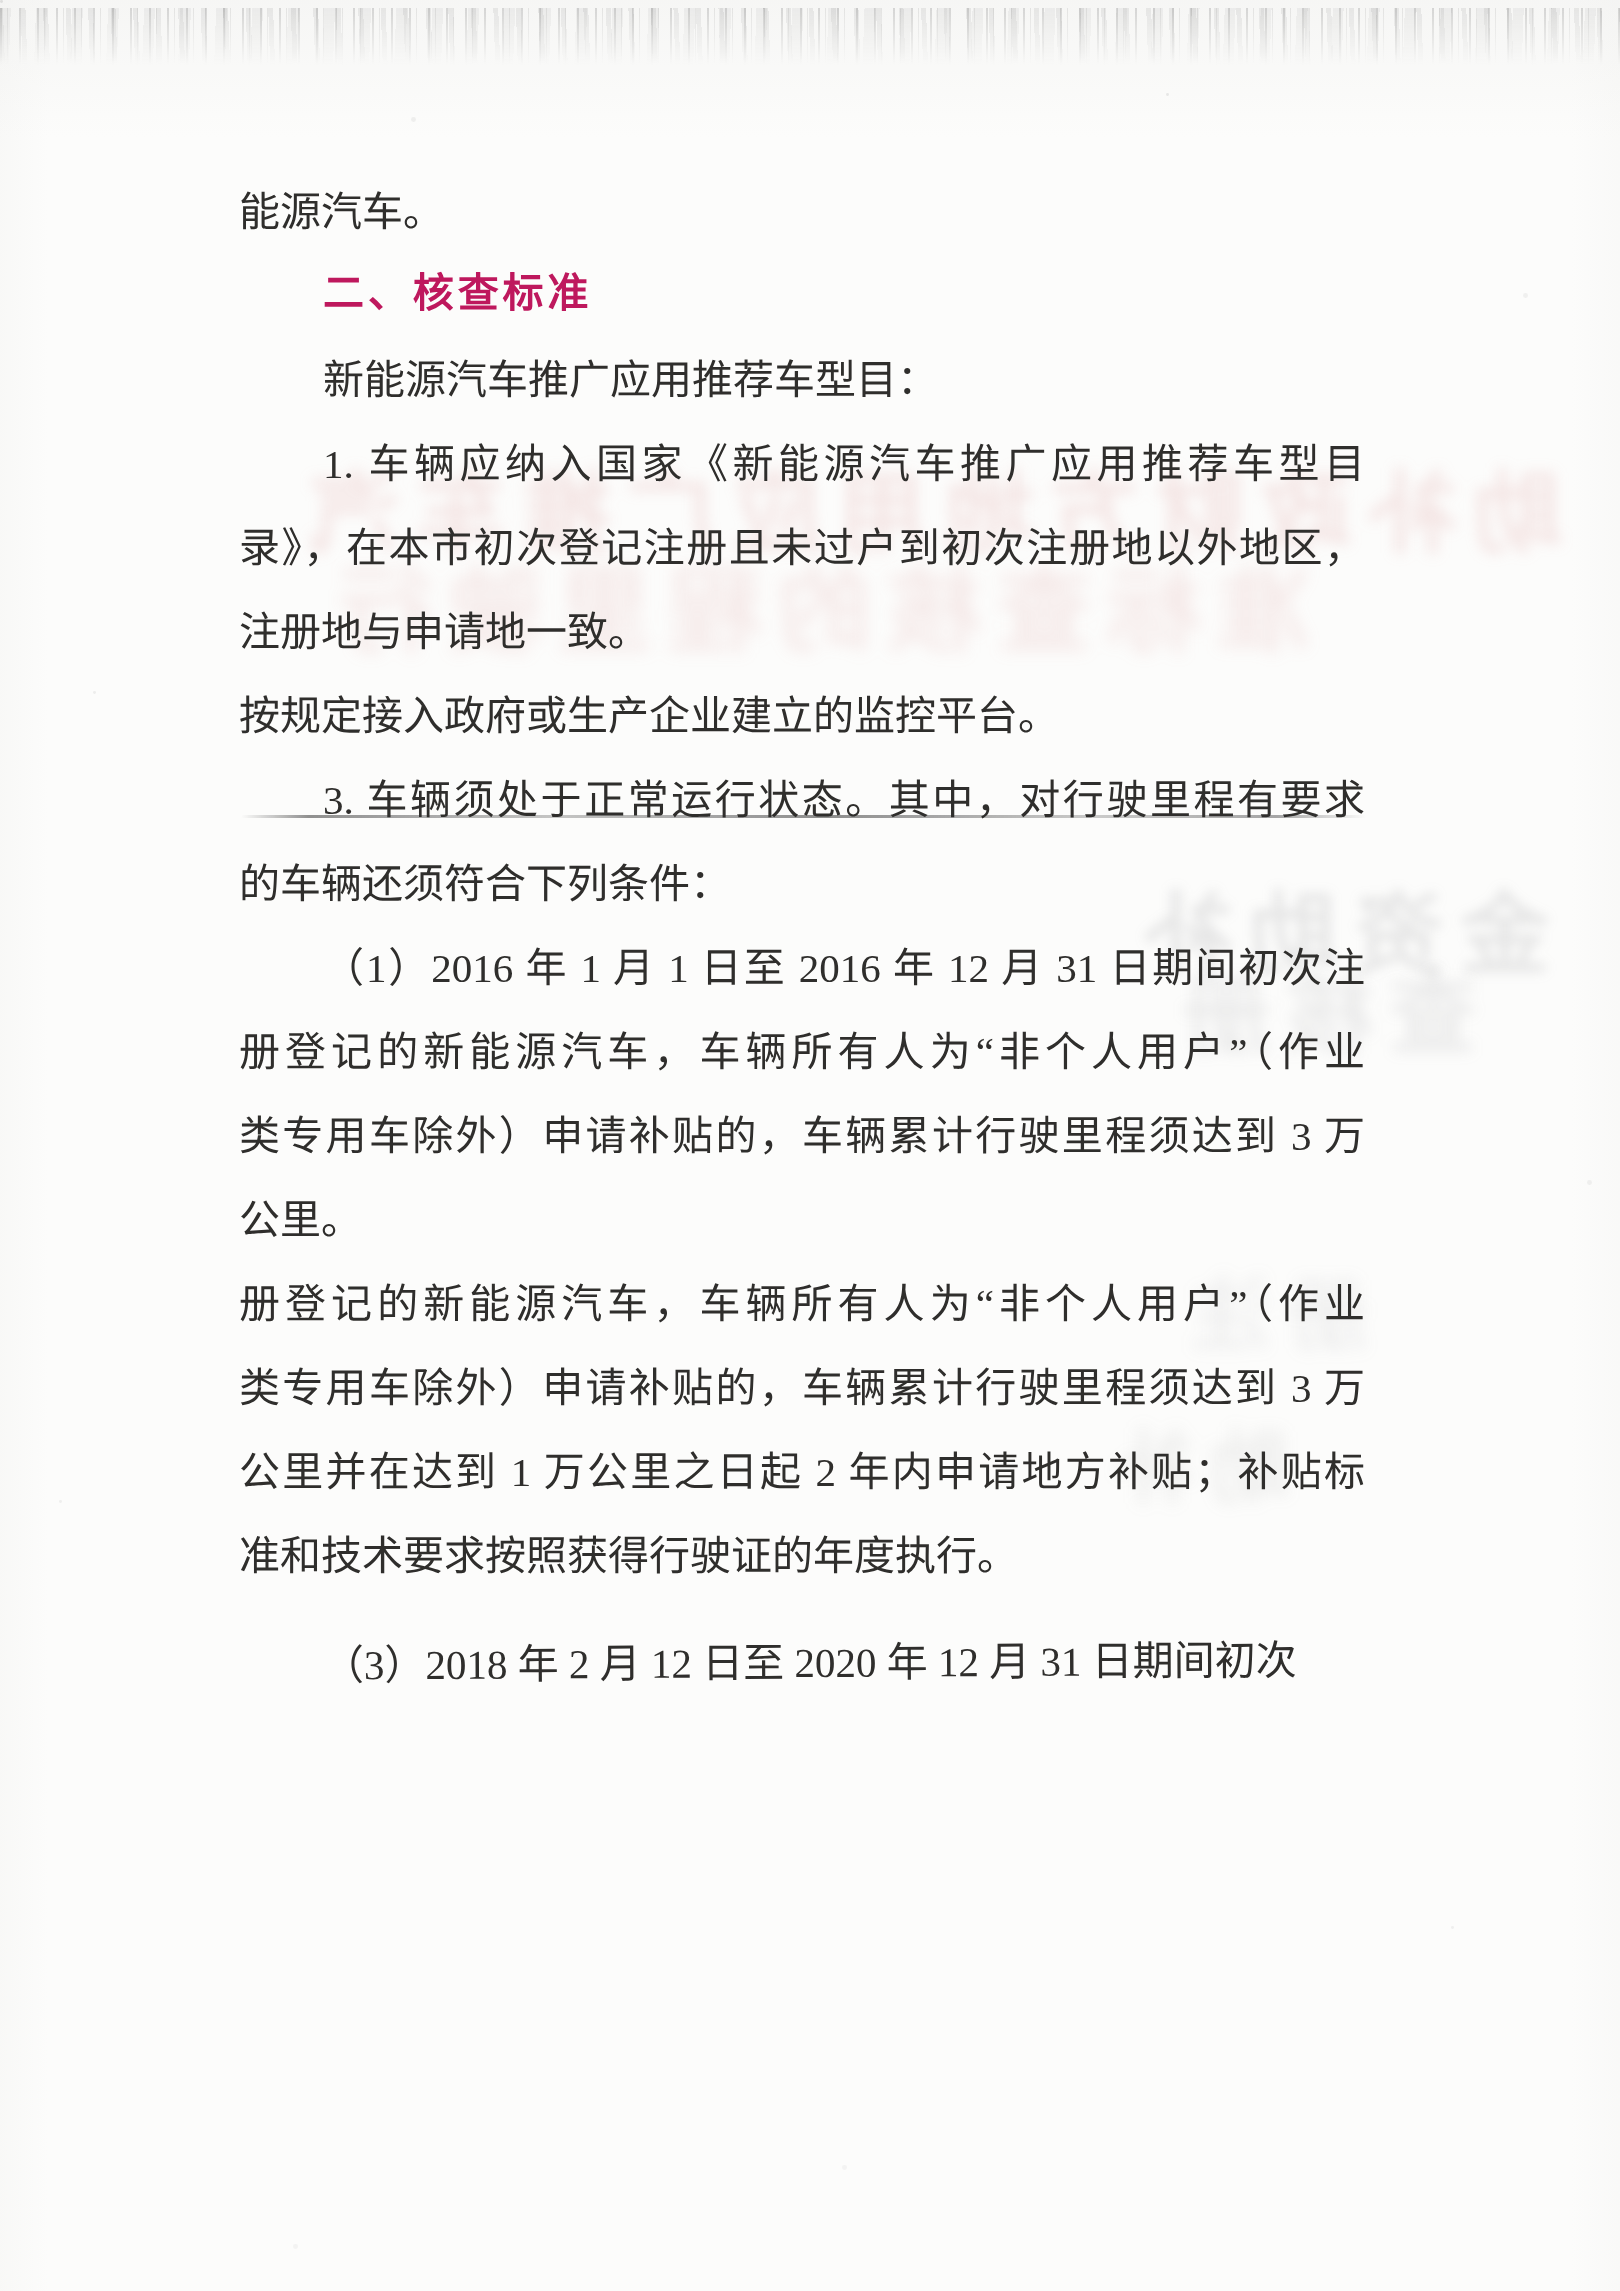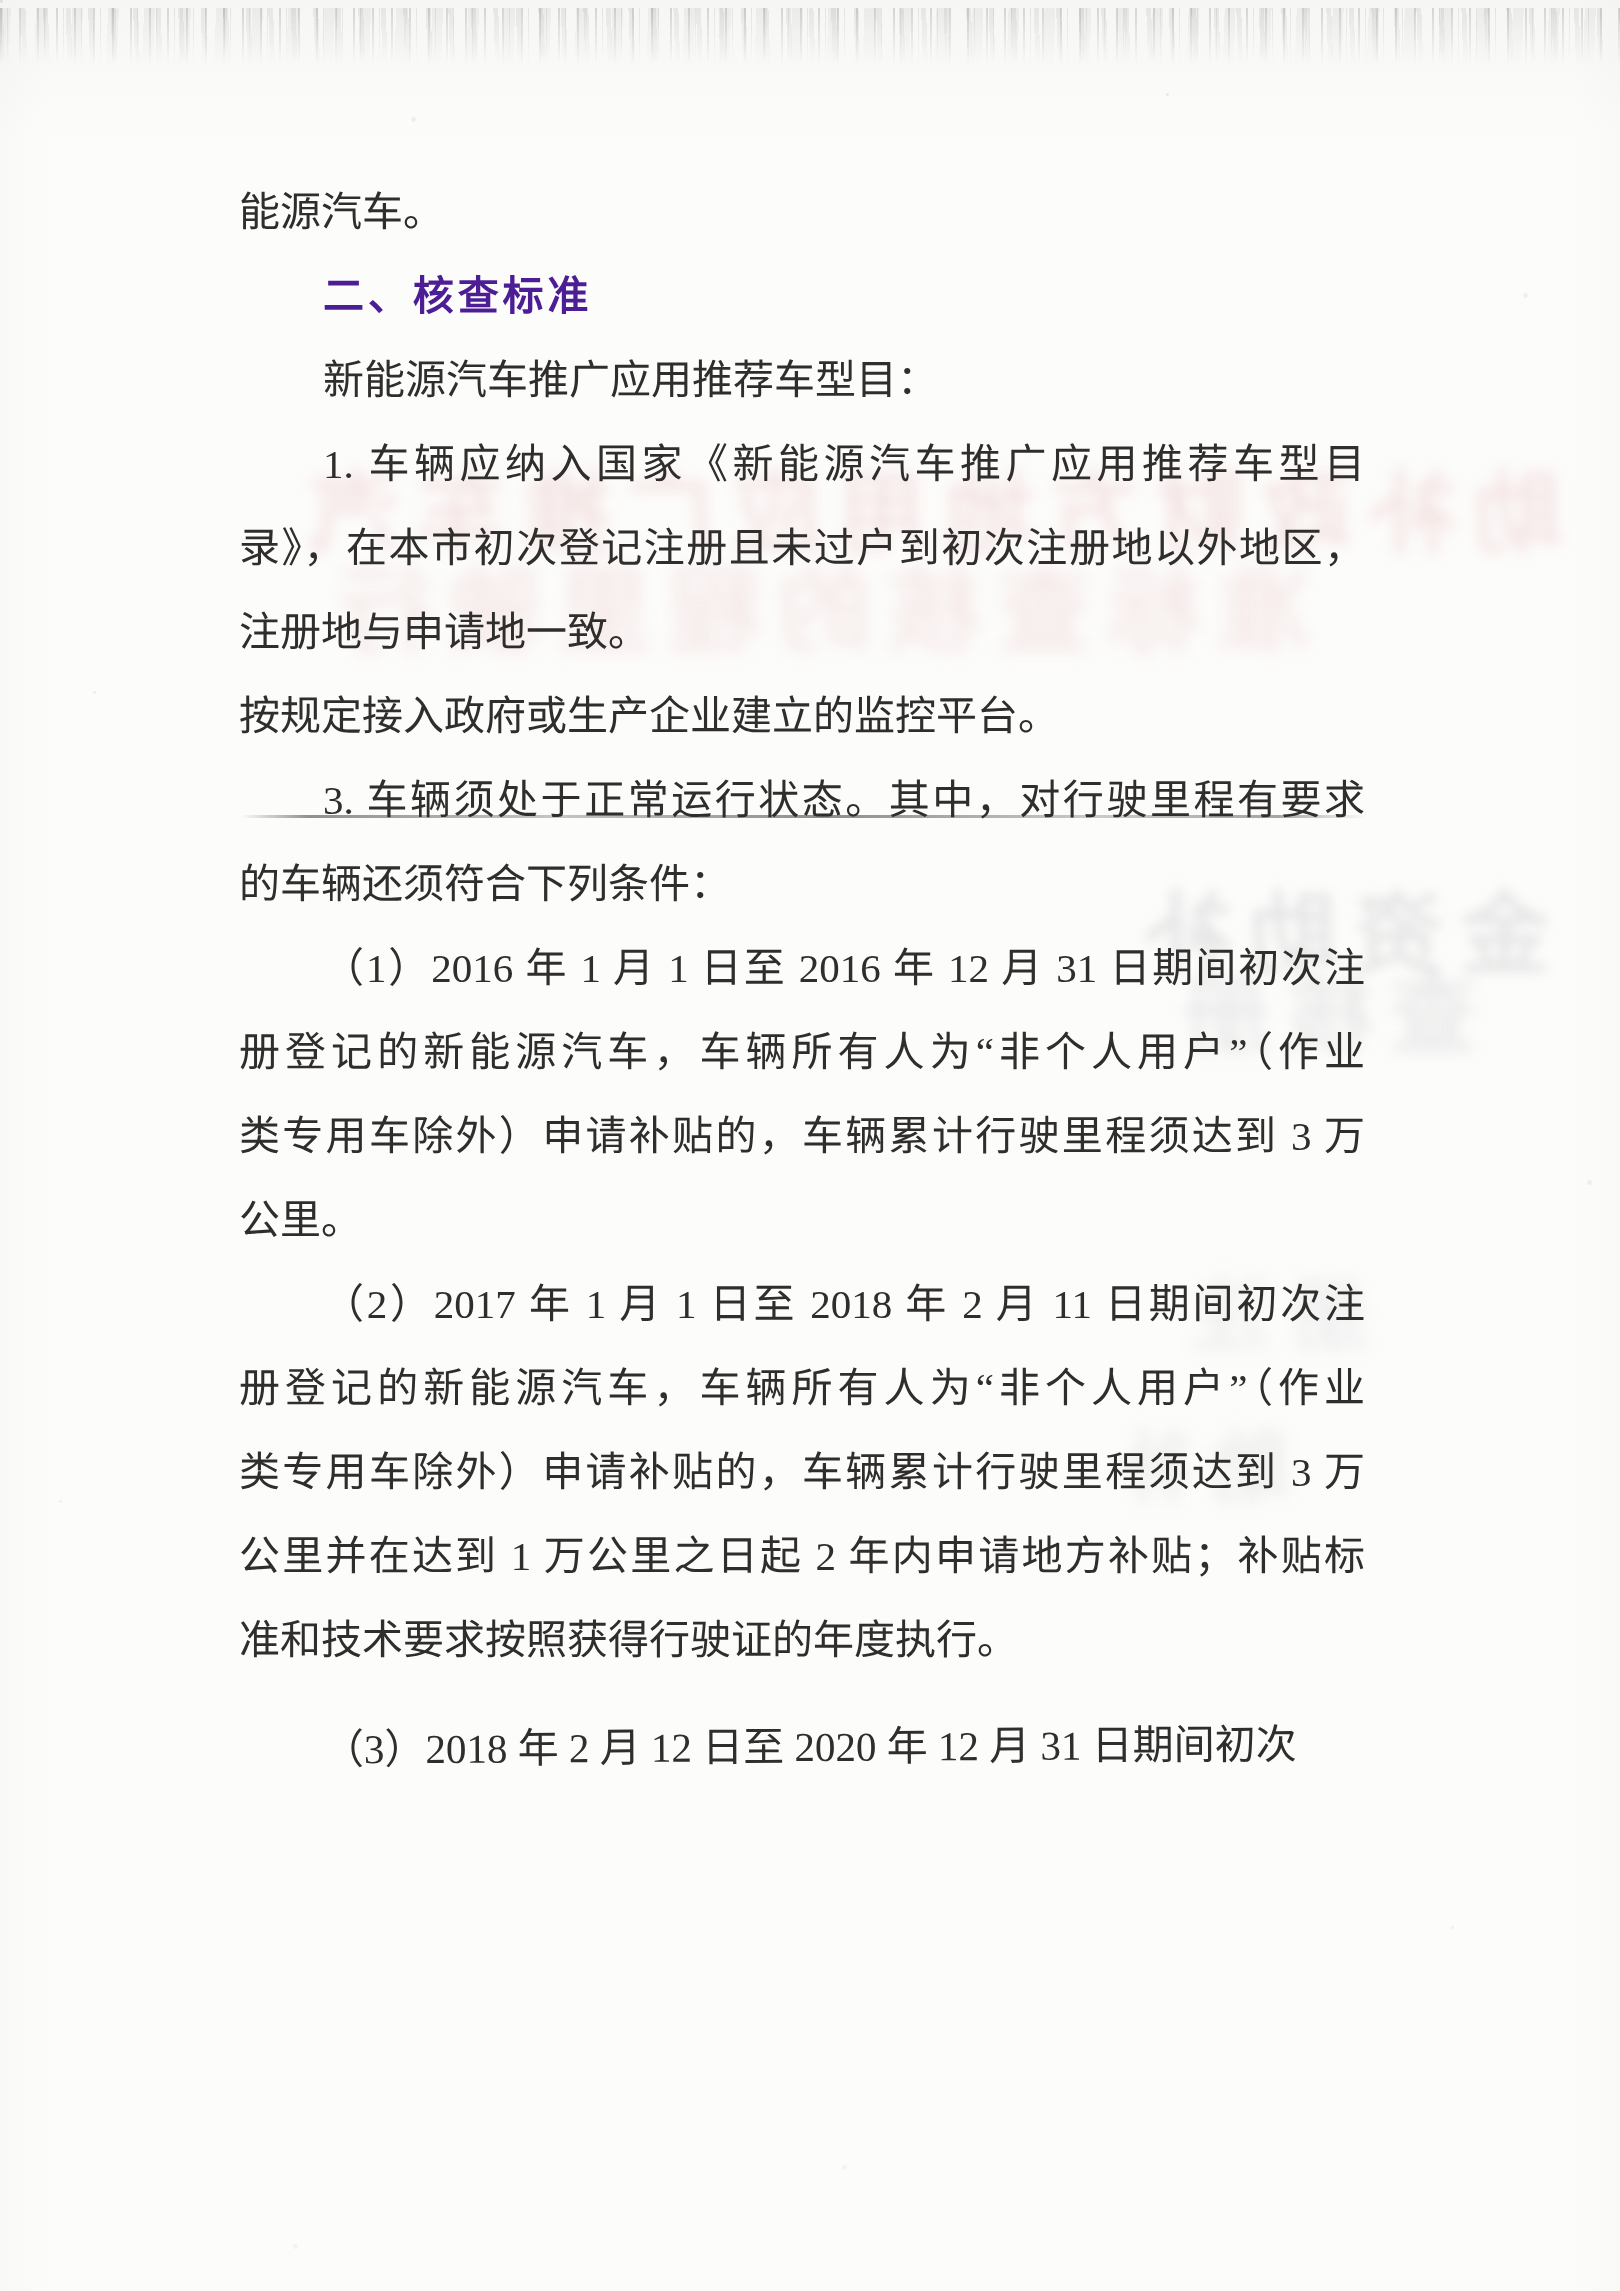--- a/index.html
+++ b/index.html
@@ -47,22 +47,22 @@
     font-size:41px;line-height:84px;color:#2f2e2c;
   }
   .line{
     text-align:justify;
     text-justify:inter-character;
     text-align-last:left;
   }
   .line.fill{text-align-last:justify;}
   .line.indent{text-indent:84px;}
   .line.heading{
-    font-family:Liberation Sans, sans-serif;
-    font-weight:bold;letter-spacing:3.9px;color:#4c1d95;
+    font-family:Liberation Mono, monospace;
+    font-weight:bold;letter-spacing:3.9px;color:#be185d;
   }
   .line.tilt{transform:rotate(-0.3deg);transform-origin:0 50%;}
   
   .bleed{
     position:absolute;pointer-events:none;white-space:nowrap;
     font-family:"Liberation Sans",sans-serif;font-weight:bold;
     transform:scaleX(-1);letter-spacing:15.7px;line-height:1;
   }
   
   .scan-line{
@@ -97,20 +97,19 @@
     <div class="line fill indent">1. 车辆应纳入国家《新能源汽车推广应用推荐车型目</div>
     <div class="line fill">录》，在本市初次登记注册且未过户到初次注册地以外地区，</div>
     <div class="line">注册地与申请地一致。</div>
     <div class="line">按规定接入政府或生产企业建立的监控平台。</div>
     <div class="line fill indent">3. 车辆须处于正常运行状态。其中，对行驶里程有要求</div>
     <div class="line">的车辆还须符合下列条件：</div>
     <div class="line fill indent">（1）2016 年 1 月 1 日至 2016 年 12 月 31 日期间初次注</div>
     <div class="line fill">册登记的新能源汽车，车辆所有人为“非个人用户”（作业</div>
     <div class="line fill">类专用车除外）申请补贴的，车辆累计行驶里程须达到 3 万</div>
     <div class="line">公里。</div>
-    <div class="line fill indent">（2）2017 年 1 月 1 日至 2018 年 2 月 11 日期间初次注</div>
     <div class="line fill">册登记的新能源汽车，车辆所有人为“非个人用户”（作业</div>
     <div class="line fill">类专用车除外）申请补贴的，车辆累计行驶里程须达到 3 万</div>
     <div class="line fill">公里并在达到 1 万公里之日起 2 年内申请地方补贴；补贴标</div>
     <div class="line">准和技术要求按照获得行驶证的年度执行。</div>
     <div class="line indent tilt" style="margin-top: 25.5px;">（3）2018 年 2 月 12 日至 2020 年 12 月 31 日期间初次</div>
   </div>
 
 
 </body></html>

